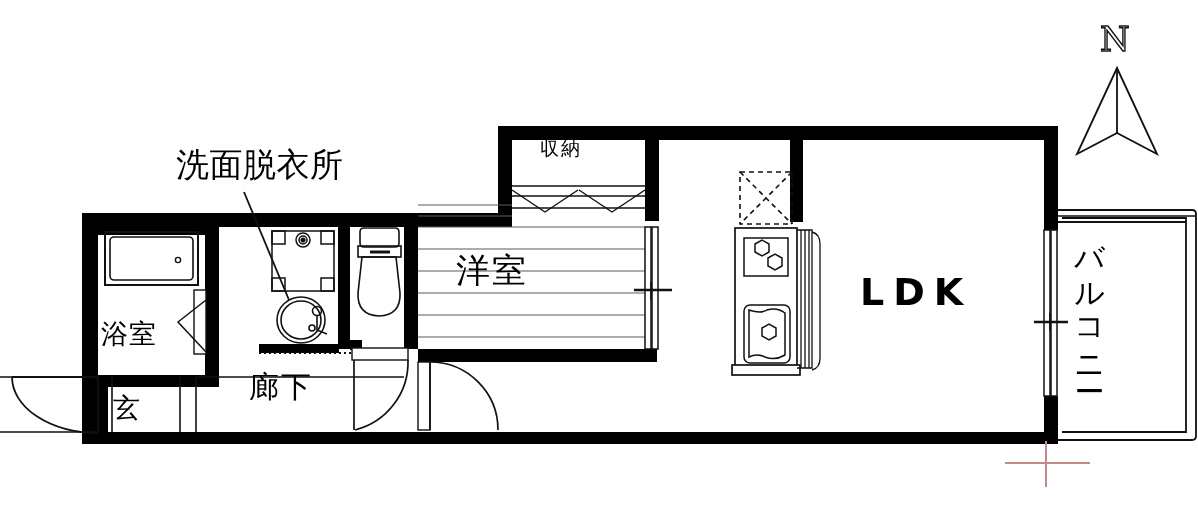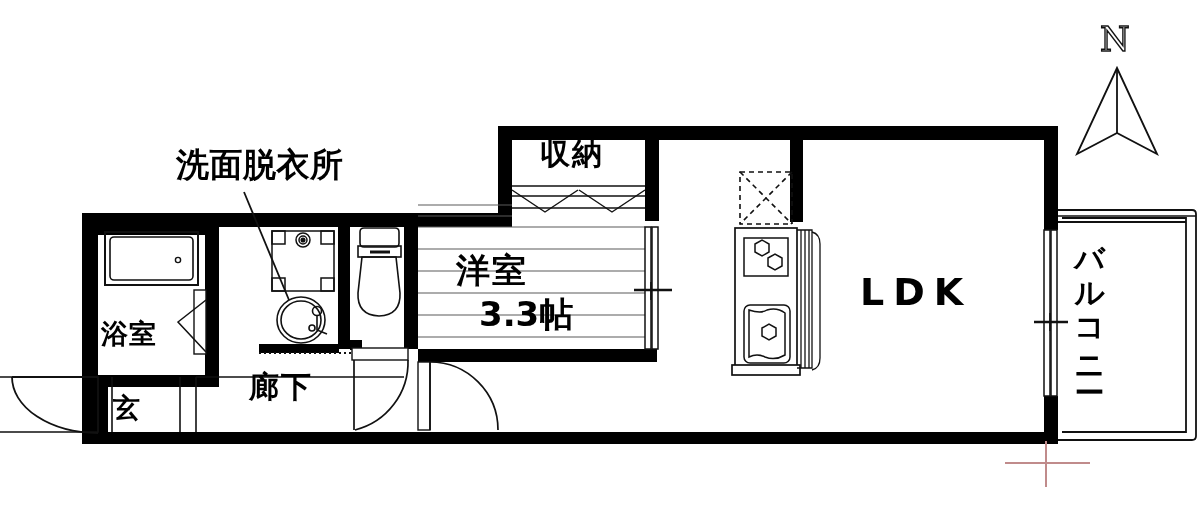--- a/index.html
+++ b/index.html
@@ -14,35 +14,35 @@
     height:512px;
     background:#ffffff;
     overflow:hidden;
   }
   #plan-svg{position:absolute;left:0;top:0;width:1198px;height:512px;}
 
   
   .lbl{
     position:absolute;
     color:#000;
-    font-weight:700;
+    font-weight:400;
     letter-spacing:0.5px;
     white-space:nowrap;
     line-height:1;
     font-family:"DejaVu Sans","Liberation Sans",sans-serif;
   }
   .lbl.vert{
     white-space:normal;
     writing-mode:vertical-rl;
     text-orientation:upright;
     letter-spacing:4px;
     line-height:1.02;
   }
   #label-washroom{left:176px;top:148px;font-size:33px;}
-  #label-closet{left:540px;top:139px;font-size:30px;letter-spacing:2px;}
+  #label-closet{left:540px;top:139px;font-size:19px;letter-spacing:2px;}
   #label-bath{left:101px;top:320px;font-size:27px;letter-spacing:1px;}
   #label-entrance{left:113px;top:394px;font-size:27px;}
   #label-corridor{left:249px;top:372px;font-size:30px;letter-spacing:2px;}
   #label-balcony{left:1074px;top:224px;font-size:30px;}
 
   #label-room{left:456px;top:253px;font-size:34px;letter-spacing:2px;}
   #label-room-size{left:479px;top:297px;font-size:34px;letter-spacing:0px;}
   #label-ldk{left:860px;top:245px;font-size:38px;letter-spacing:9px;font-weight:800;margin-top:28px;}
   #label-ldk-size{left:866px;top:293px;font-size:32px;letter-spacing:1px;}
 
@@ -264,21 +264,20 @@
   <div class="lbl" id="label-closet">収納</div>
 
   <div class="lbl" id="label-bath">浴室</div>
 
   <div class="lbl" id="label-entrance">玄</div>
 
   <div class="lbl" id="label-corridor">廊下</div>
 
   <div class="lbl" id="label-room">洋室</div>
 
-  <div class="lbl" id="label-room-size">3.3帖</div>
 
   <div class="lbl" id="label-ldk">LDK</div>
 
 
   <div class="lbl vert" id="label-balcony">バルコニー</div>
 
   <div class="lbl" id="label-north">N</div>
 
 </div>
 

